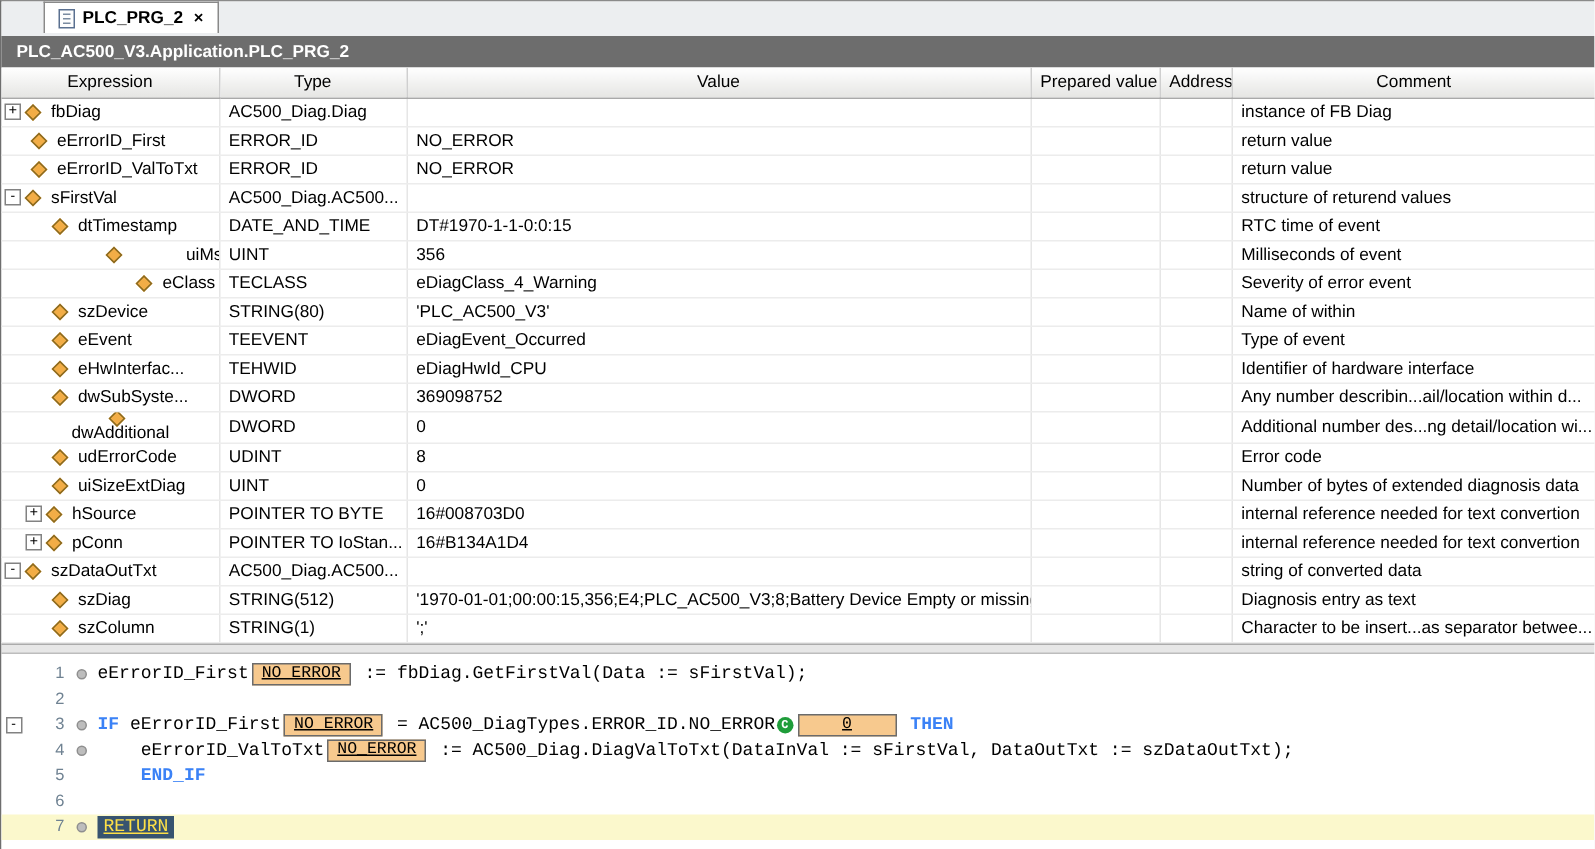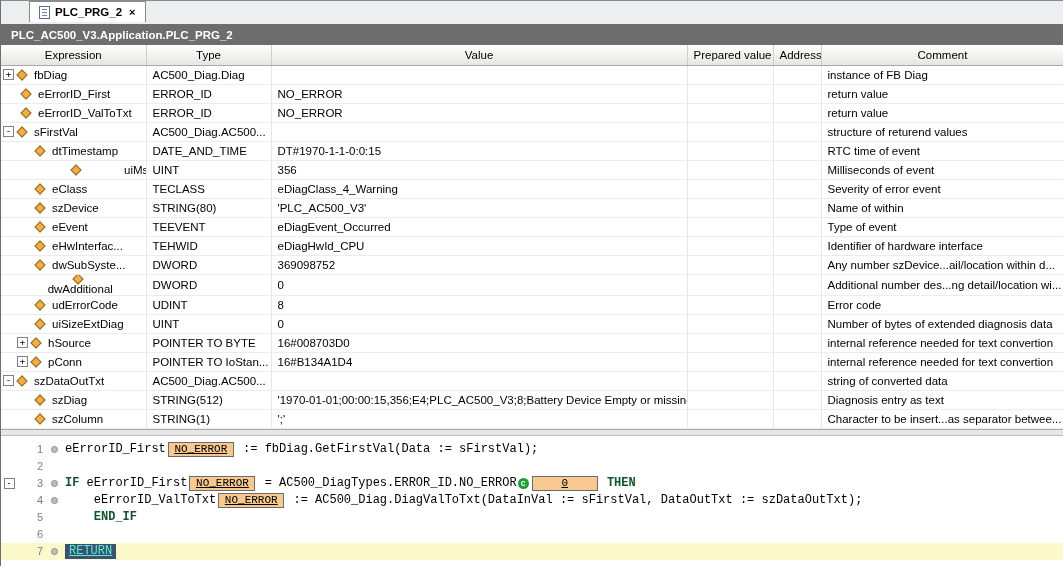--- a/index.html
+++ b/index.html
@@ -96,34 +96,34 @@
   .code-line { display:flex; align-items:center; height:17px; white-space:pre; }
   .code-line.hl { background:#fbf8cc; }
   .fold  { width:16px; flex:0 0 auto; display:flex; justify-content:center; }
   .lnum  {
     width:34px; flex:0 0 auto; text-align:right; padding-right:8px;
     color:#6f8292; font-family:"Liberation Sans", sans-serif; font-size:11px;
   }
   .gutter { width:14px; flex:0 0 auto; display:flex; align-items:center; }
   .bullet { width:7px; height:7px; border-radius:50%; background:#bdbdbd; border:1px solid #8f8f8f; }
   .code-text { flex:1; display:flex; align-items:center; white-space:pre; }
-  .kw { color:#14532d; font-weight:bold; }
+  .kw { color:#3b82f6; font-weight:bold; }
   .valbox {
     display:inline-block; background:#f7c98e; border:1px solid #6b6b6b;
     min-width:66px; height:15px; line-height:13px;
     text-align:center; font-size:11px; padding:0 4px; margin:0 2px;
     text-decoration:underline;
   }
   .flag {
     display:inline-flex; width:11px; height:11px; border-radius:50%;
     background:#1f9d3a; color:#fff; font-size:8px; font-weight:bold;
     align-items:center; justify-content:center; margin:0 1px; flex:0 0 auto;
   }
   .current {
-    display:inline-block; background:#37536f; color:#5eead4;
+    display:inline-block; background:#37536f; color:#fde047;
     padding:0 4px; line-height:15px; text-decoration:underline;
   }
 </style>
 </head>
 <body>
 
 <div class="window">
 
   <div class="tabstrip">
     <div class="tab">
@@ -237,21 +237,21 @@
               </span>
             </td>
             <td>UINT</td>
             <td>356</td>
             <td></td>
             <td></td>
             <td>Milliseconds of event</td>
           </tr>
           <tr>
             <td class="c-expr">
-              <span class="expr-wrap" style="padding-left: 14px;">
+              <span class="expr-wrap" style="padding-left: 14px; justify-content: flex-end;">
                 <span class="expand-spacer"></span>
                 <span class="diamond"></span>
                 <span>eClass</span>
               </span>
             </td>
             <td>TECLASS</td>
             <td>eDiagClass_4_Warning</td>
             <td></td>
             <td></td>
             <td>Severity of error event</td>
@@ -303,21 +303,21 @@
               <span class="expr-wrap" style="padding-left: 14px;">
                 <span class="expand-spacer"></span>
                 <span class="diamond"></span>
                 <span>dwSubSyste...</span>
               </span>
             </td>
             <td>DWORD</td>
             <td>369098752</td>
             <td></td>
             <td></td>
-            <td>Any number szDevice...ail/location within d...</td>
+            <td>Any number describin...ail/location within d...</td>
           </tr>
           <tr>
             <td class="c-expr">
               <span class="expr-wrap" style="padding-left: 14px; flex-direction: column;">
                 <span class="expand-spacer"></span>
                 <span class="diamond"></span>
                 <span>dwAdditional</span>
               </span>
             </td>
             <td>DWORD</td>

